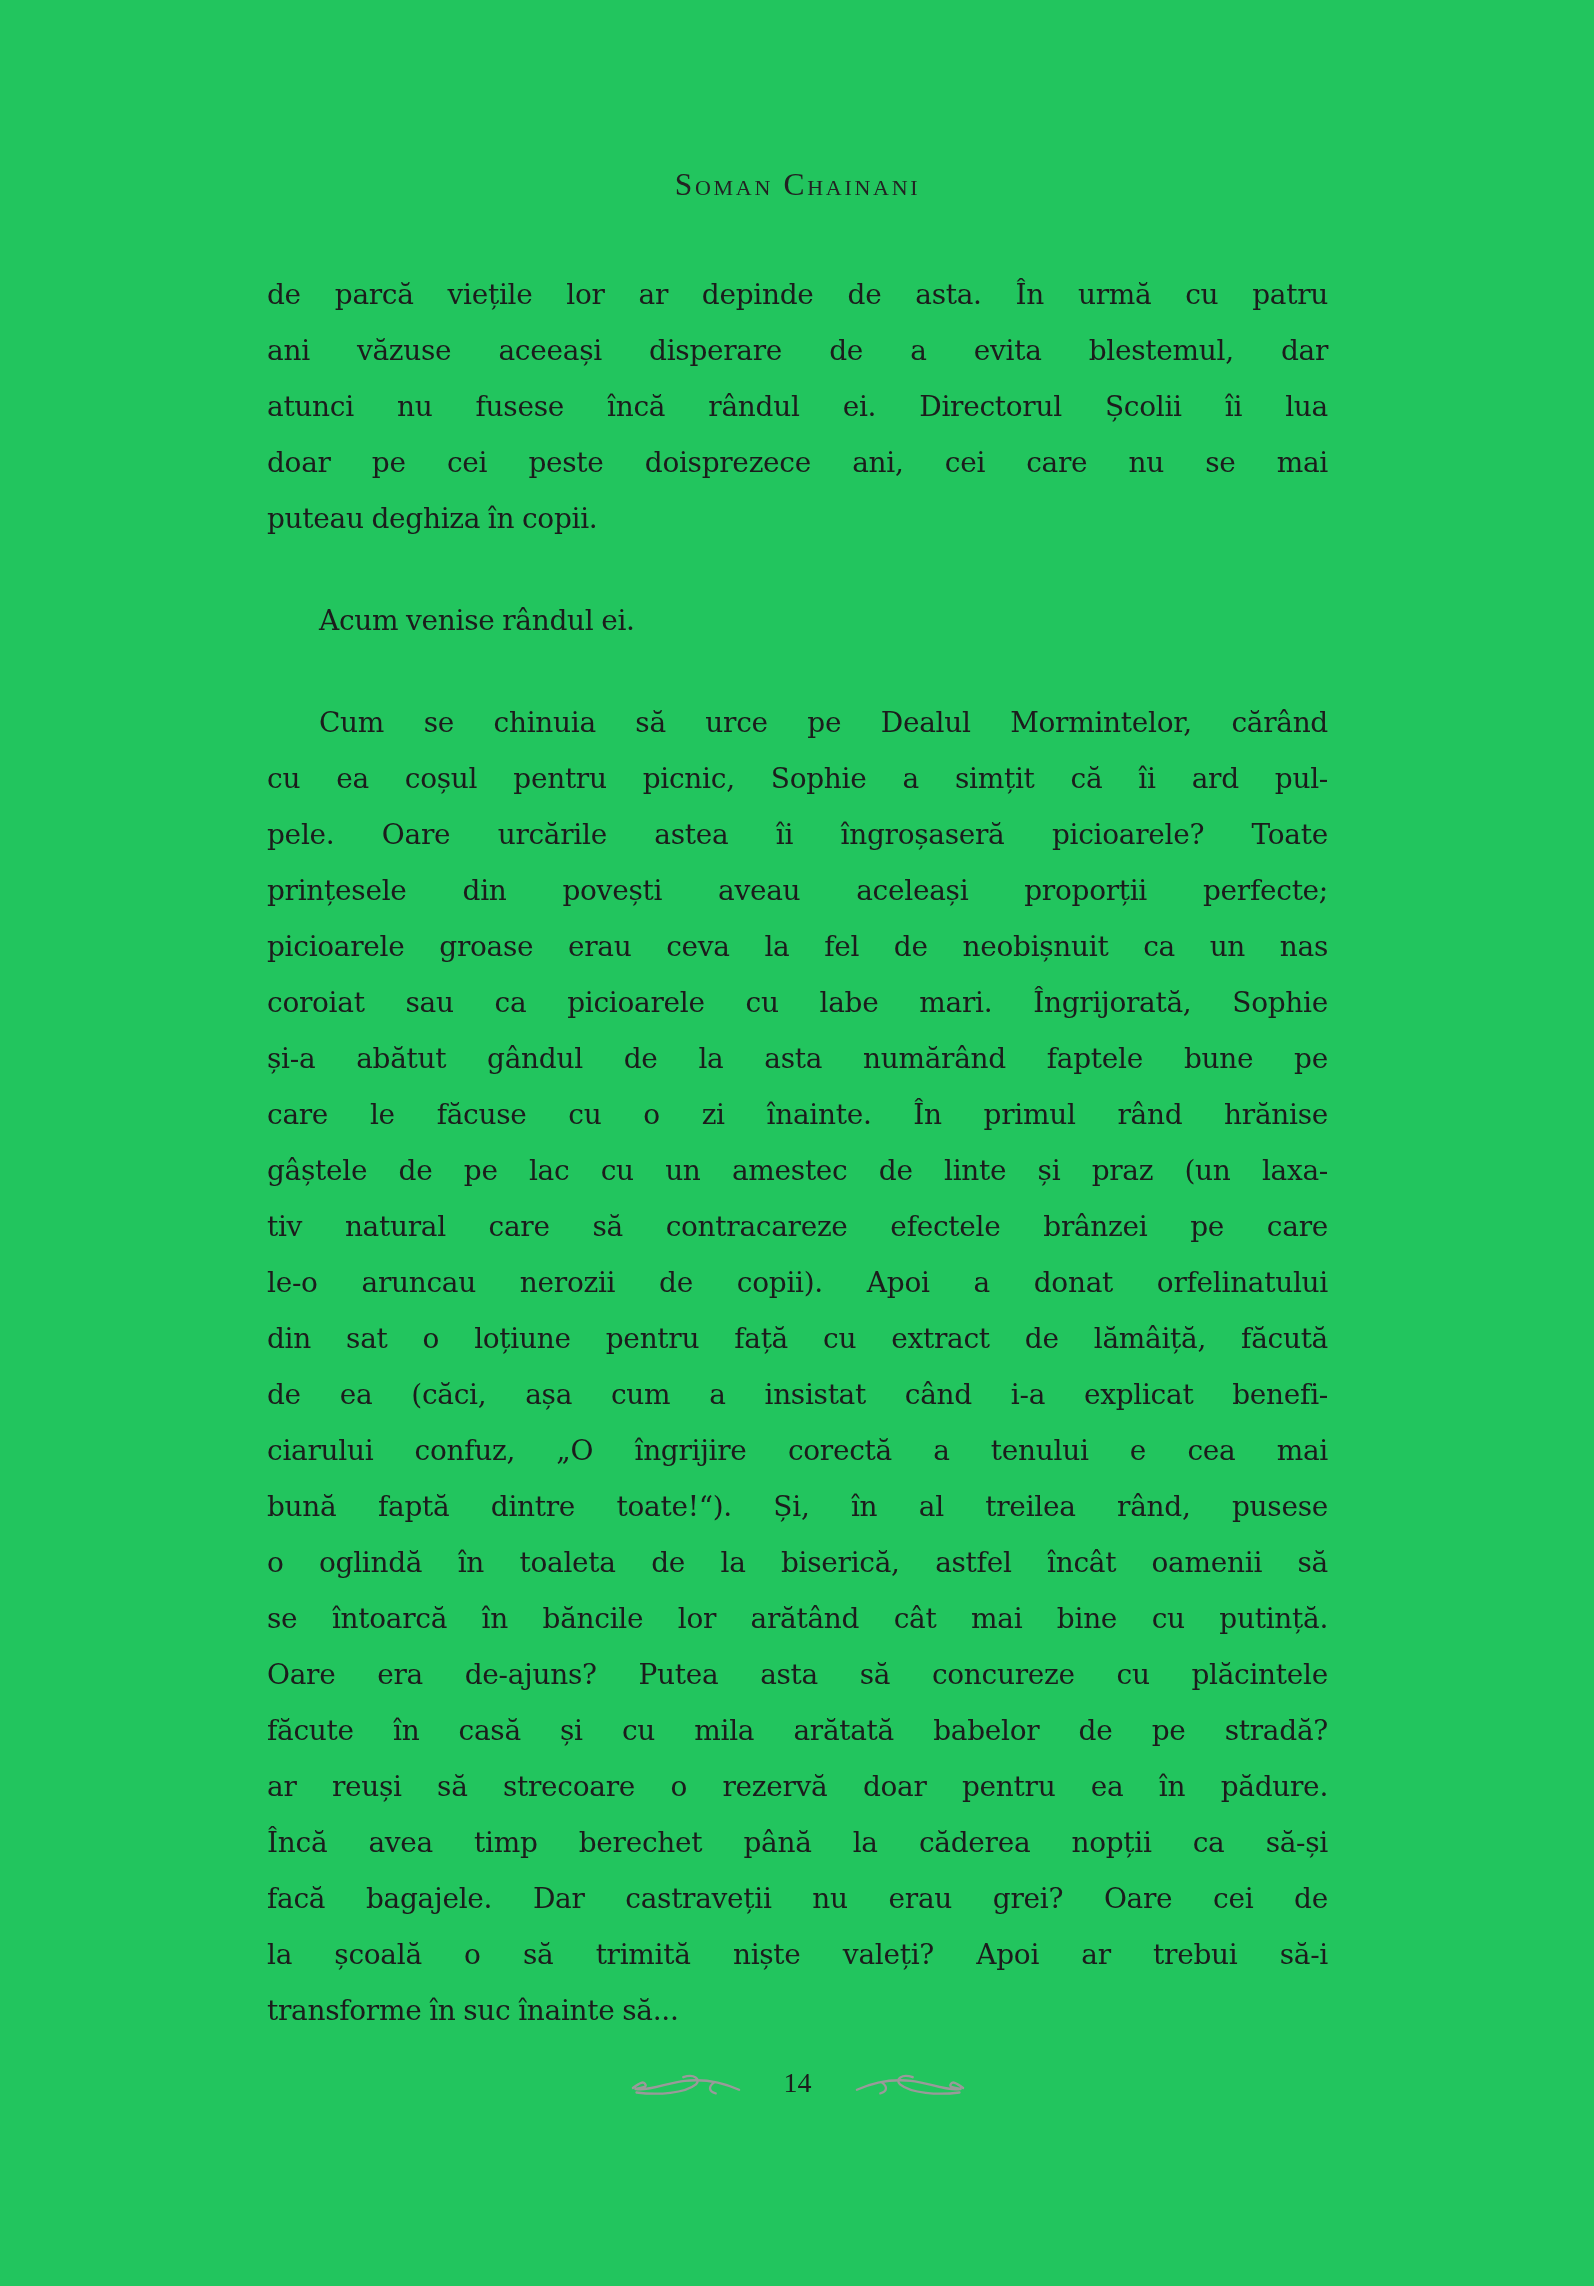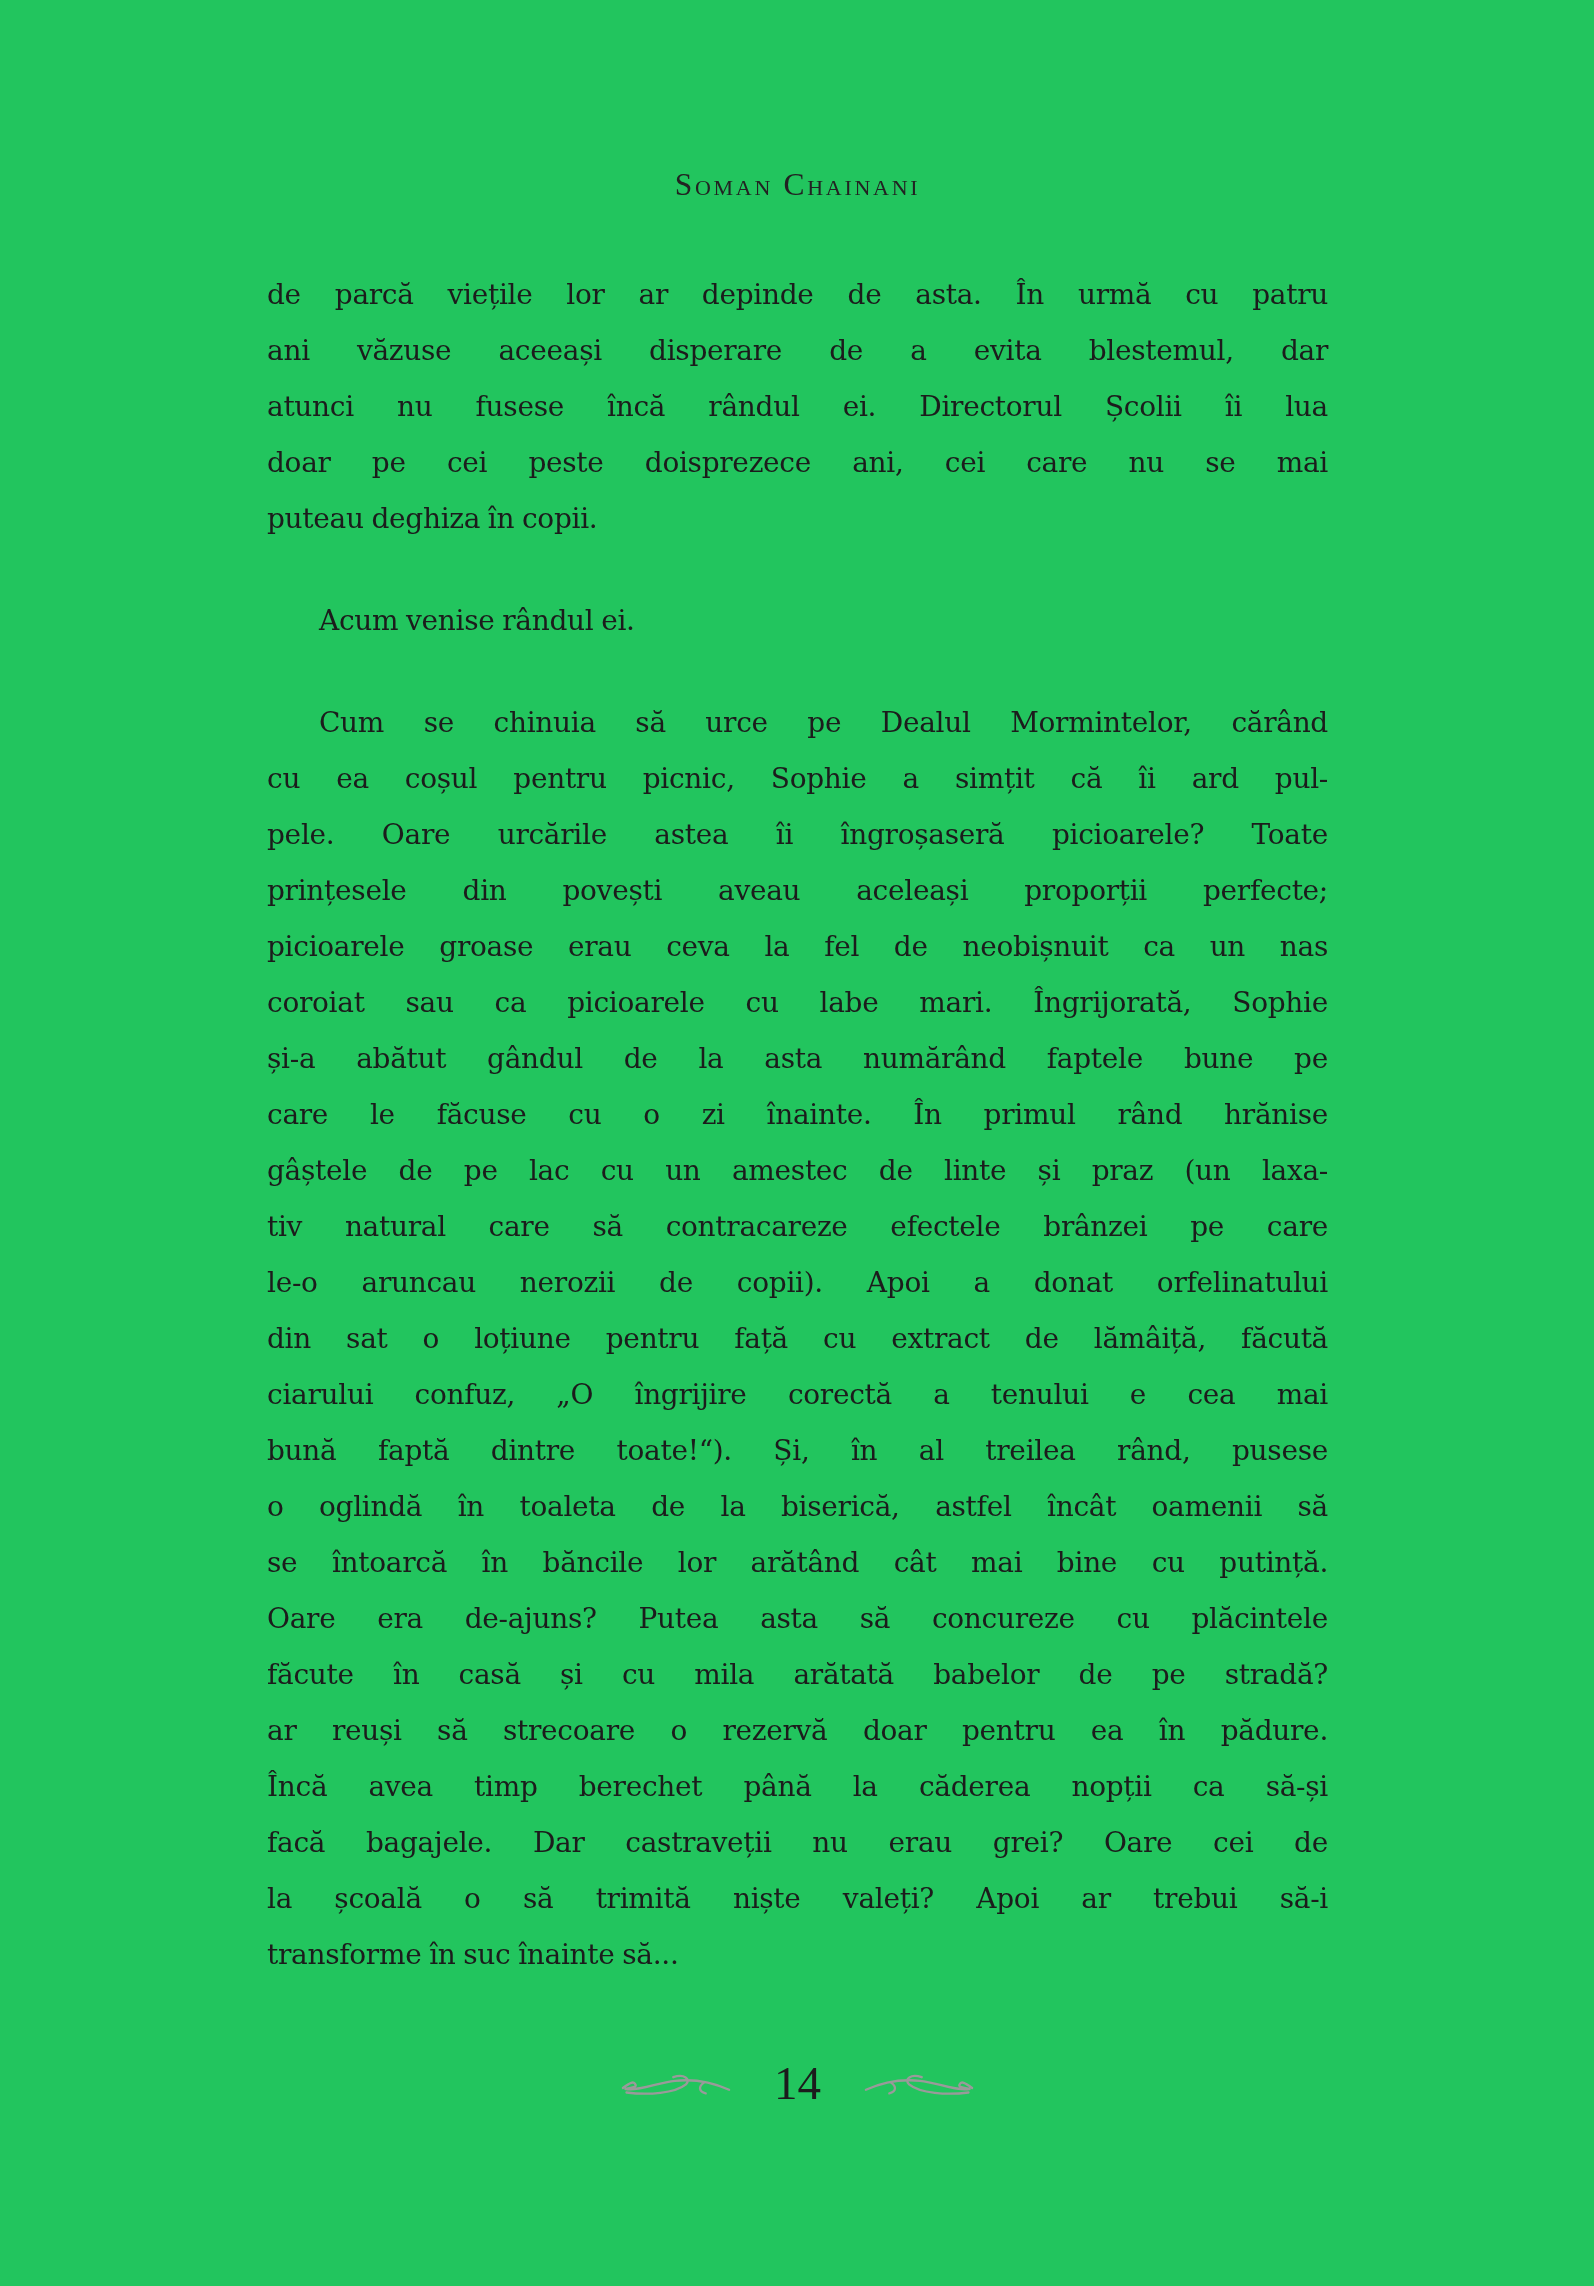--- a/index.html
+++ b/index.html
@@ -66,21 +66,21 @@
       left: 0;
       width: 1595px;
       top: 2056px;
       height: 54px;
       display: flex;
       justify-content: center;
       align-items: center;
     }
     .folio-number {
       font-family: "Liberation Serif", "DejaVu Serif", serif;
-      font-size: 47px;
+      font-size: 28px;
       color: #1c1c1c;
       margin: 0 43px;
       line-height: 54px;
     }
     .ornament {
       width: 110px;
       height: 27px;
       display: block;
     }
   </style>
@@ -103,20 +103,21 @@
     <span class="line">pele. Oare urcările astea îi îngroșaseră picioarele? Toate</span>
     <span class="line">prințesele din povești aveau aceleași proporții perfecte;</span>
     <span class="line">picioarele groase erau ceva la fel de neobișnuit ca un nas</span>
     <span class="line">coroiat sau ca picioarele cu labe mari. Îngrijorată, Sophie</span>
     <span class="line">și-a abătut gândul de la asta numărând faptele bune pe</span>
     <span class="line">care le făcuse cu o zi înainte. În primul rând hrănise</span>
     <span class="line">gâștele de pe lac cu un amestec de linte și praz (un laxa-</span>
     <span class="line">tiv natural care să contracareze efectele brânzei pe care</span>
     <span class="line">le-o aruncau nerozii de copii). Apoi a donat orfelinatului</span>
     <span class="line">din sat o loțiune pentru față cu extract de lămâiță, făcută</span>
+    <span class="line">de ea (căci, așa cum a insistat când i-a explicat benefi-</span>
     <span class="line">ciarului confuz, „O îngrijire corectă a tenului e cea mai</span>
     <span class="line">bună faptă dintre toate!“). Și, în al treilea rând, pusese</span>
     <span class="line">o oglindă în toaleta de la biserică, astfel încât oamenii să</span>
     <span class="line">se întoarcă în băncile lor arătând cât mai bine cu putință.</span>
     <span class="line">Oare era de-ajuns? Putea asta să concureze cu plăcintele</span>
     <span class="line">făcute în casă și cu mila arătată babelor de pe stradă?</span>
     <span class="line">ar reuși să strecoare o rezervă doar pentru ea în pădure.</span>
     <span class="line">Încă avea timp berechet până la căderea nopții ca să-și</span>
     <span class="line">facă bagajele. Dar castraveții nu erau grei? Oare cei de</span>
     <span class="line">la școală o să trimită niște valeți? Apoi ar trebui să-i</span>

